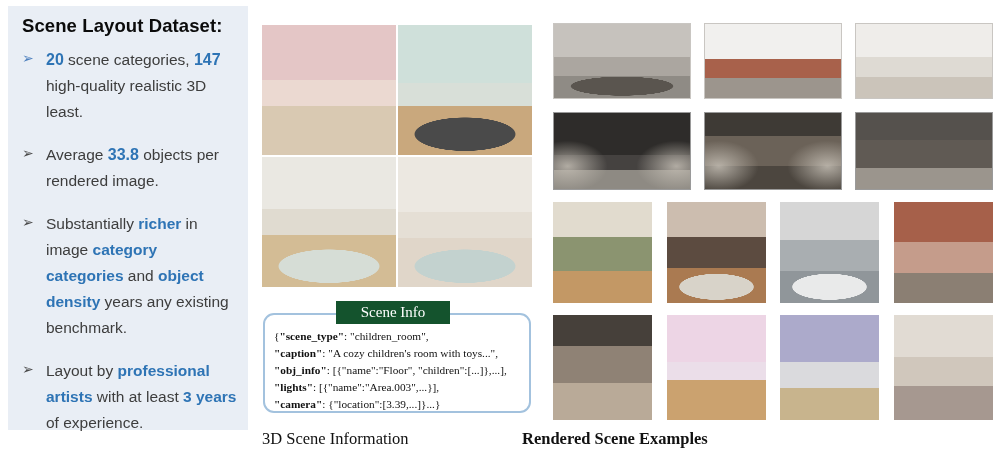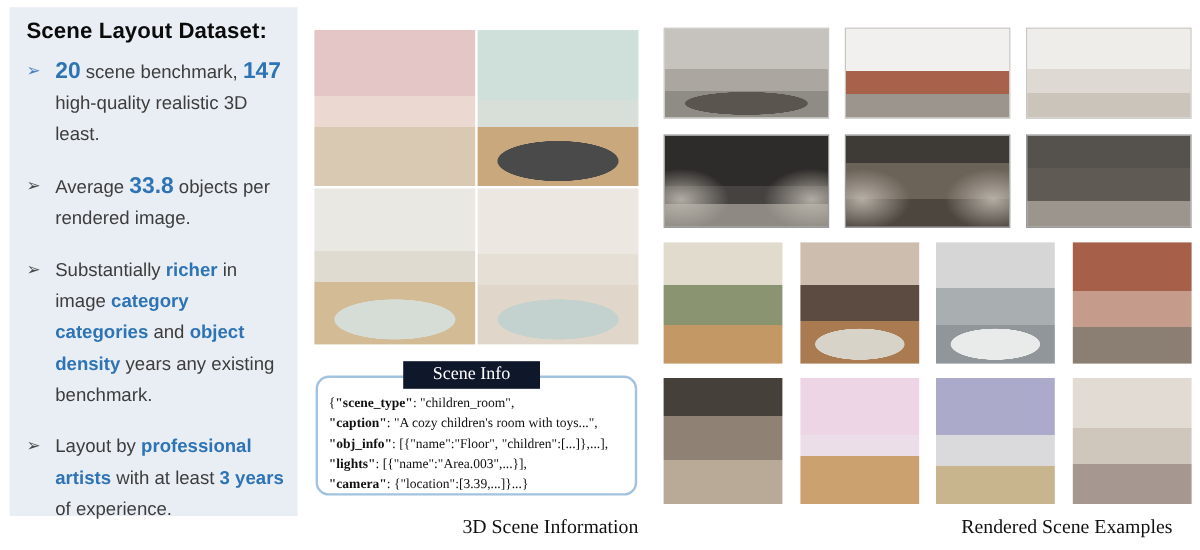--- a/index.html
+++ b/index.html
@@ -20,73 +20,73 @@
   }
   .bullets { list-style:none; }
   .bullet { display:flex; margin-bottom:17px; }
   .arrow {
     width:24px; flex:0 0 24px; font-size:14px; color:#4a4a4a;
     padding-top:3px;
   }
   .arrow.accent { color:#4E80BE; }
   .btext { font-size:15.5px; line-height:26px; color:#3D3D3D; width:196px; }
   .btext .accent { color:#2E74B5; font-weight:700; }
-  .btext .big { font-size:19px; }
+  .btext .big { font-size:16px; }
 
   
   .mgrid {
     position:absolute; left:262px; top:25px; width:270px; height:262px;
     display:grid; grid-template-columns:134px 134px; grid-template-rows:130px 130px;
     gap:2px; background:#ffffff;
   }
   .thumb { width:100%; height:100%; }
 
   
   .tab {
     position:absolute; left:336px; top:301px; width:114px; height:23px;
-    background:#0f172a; color:#ffffff; z-index:3;
+    background:#14532d; color:#ffffff; z-index:3;
     font-family:"Liberation Serif", serif; font-size:15px;
     display:flex; align-items:center; justify-content:center;
   }
   .infobox {
     position:absolute; left:263px; top:313px; width:268px; height:100px;
     border:2px solid #A3C2DE; border-radius:11px; background:#ffffff; z-index:2;
     padding:13px 8px 0 9px; overflow:hidden;
   }
   .codeline {
     font-family:"Liberation Serif", serif; font-size:11.3px; line-height:17px;
     color:#111111; white-space:nowrap;
   }
   .codeline .bold { font-weight:700; }
 
   
   .caption {
-    position:absolute; top:429px; text-align:right;
+    position:absolute; top:429px; text-align:left;
     font-family:"Liberation Serif", serif; font-size:16.5px; color:#111111;
   }
   .caption-mid { left:262px; width:270px; }
-  .caption-right { left:537px; width:440px; }
+  .caption-right { left:522px; width:440px;font-weight:bold; }
 
   
   .rrow {
     position:absolute; left:553px; width:440px;
     display:flex; justify-content:space-between;
   }
 </style>
 </head>
 <body>
 
 <div class="canvas">
 
   <aside class="panel">
     <h1>Scene Layout Dataset:</h1>
     <ul class="bullets" id="bullets">
         <li class="bullet">
           <span class="arrow accent">➢</span>
-          <span class="btext"><span class="accent big">20</span><span> scene benchmark, </span><span class="accent big">147</span><span> high-quality realistic 3D least.</span></span>
+          <span class="btext"><span class="accent big">20</span><span> scene categories, </span><span class="accent big">147</span><span> high-quality realistic 3D least.</span></span>
         </li>
         <li class="bullet">
           <span class="arrow">➢</span>
           <span class="btext"><span>Average </span><span class="accent big">33.8</span><span> objects per rendered image.</span></span>
         </li>
         <li class="bullet">
           <span class="arrow">➢</span>
           <span class="btext"><span>Substantially </span><span class="accent">richer</span><span> in image </span><span class="accent">category categories</span><span> and </span><span class="accent">object density</span><span> years any existing benchmark.</span></span>
         </li>
         <li class="bullet">

